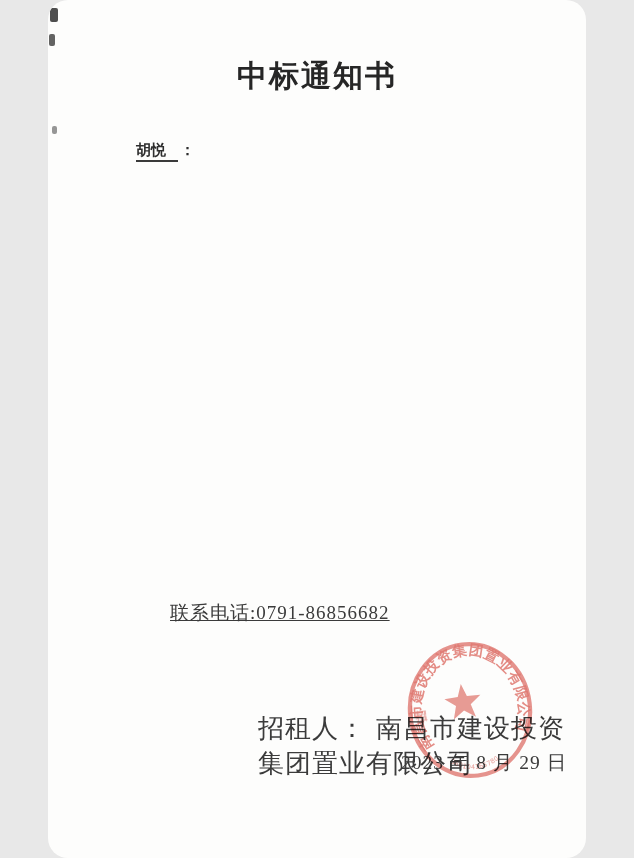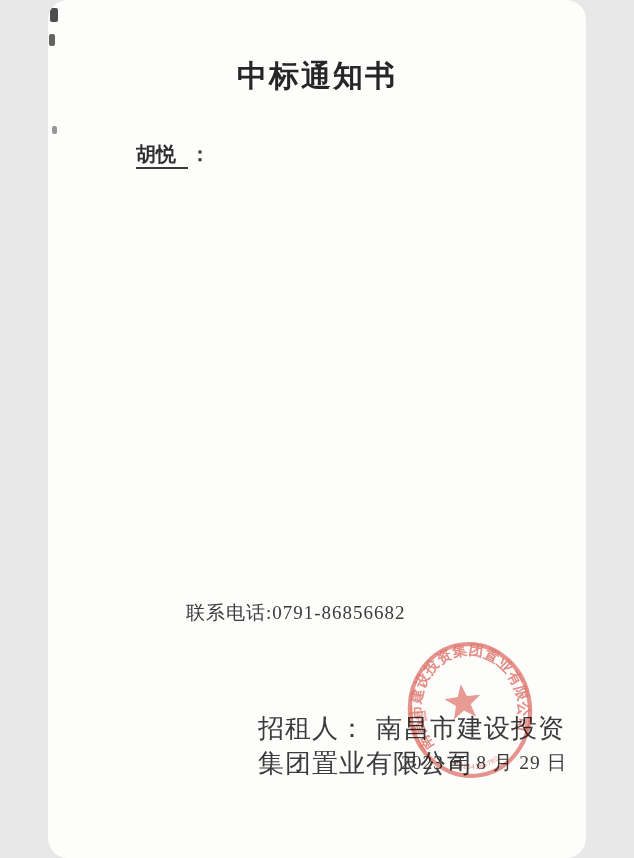--- a/index.html
+++ b/index.html
@@ -14,21 +14,21 @@
     border-radius:20px;
   }
   .title {
     position:absolute; top:56px; left:0; width:100%;
     text-align:center;
     font-size:30px; font-weight:bold; color:#262626;
     letter-spacing:2px;
   }
   .addressee {
     position:absolute; top:141px; left:88px;
-    font-size:20px; color:#2e2e2e;
+    font-size:15px; color:#2e2e2e;
   }
   .addressee .name {
     font-weight:bold;
     border-bottom:2px solid #3a3a3a;
     padding-right:12px; padding-bottom:2px;
   }
   .addressee .colon { font-weight:bold; margin-left:2px; }
   .para {
     position:absolute; left:87px; width:463px;
     font-size:19.5px; line-height:40px;
@@ -52,21 +52,21 @@
     padding:0 16px 2px 10px;
     margin-left:4px;
   }
   .notice { top:487px; }
   .plain-line {
     position:absolute;
     font-size:19px; color:#3b3b3b;
     letter-spacing:1px;
   }
   .supervisor { top:566px; left:120px; }
-  .phone { top:600px; left:138px; }
+  .phone { top:600px; left:122px;text-decoration:underline; }
   .lessor { top:711px; left:210px; font-size:26px; }
   .lessor .gap { margin-left:10px; }
   .issue-date { top:749px; left:353px; font-size:19.5px; }
 
   
   .seal {
     position:absolute; left:352px; top:636px;
     width:140px; height:148px;
     transform:rotate(-7deg);
     mix-blend-mode:multiply;

